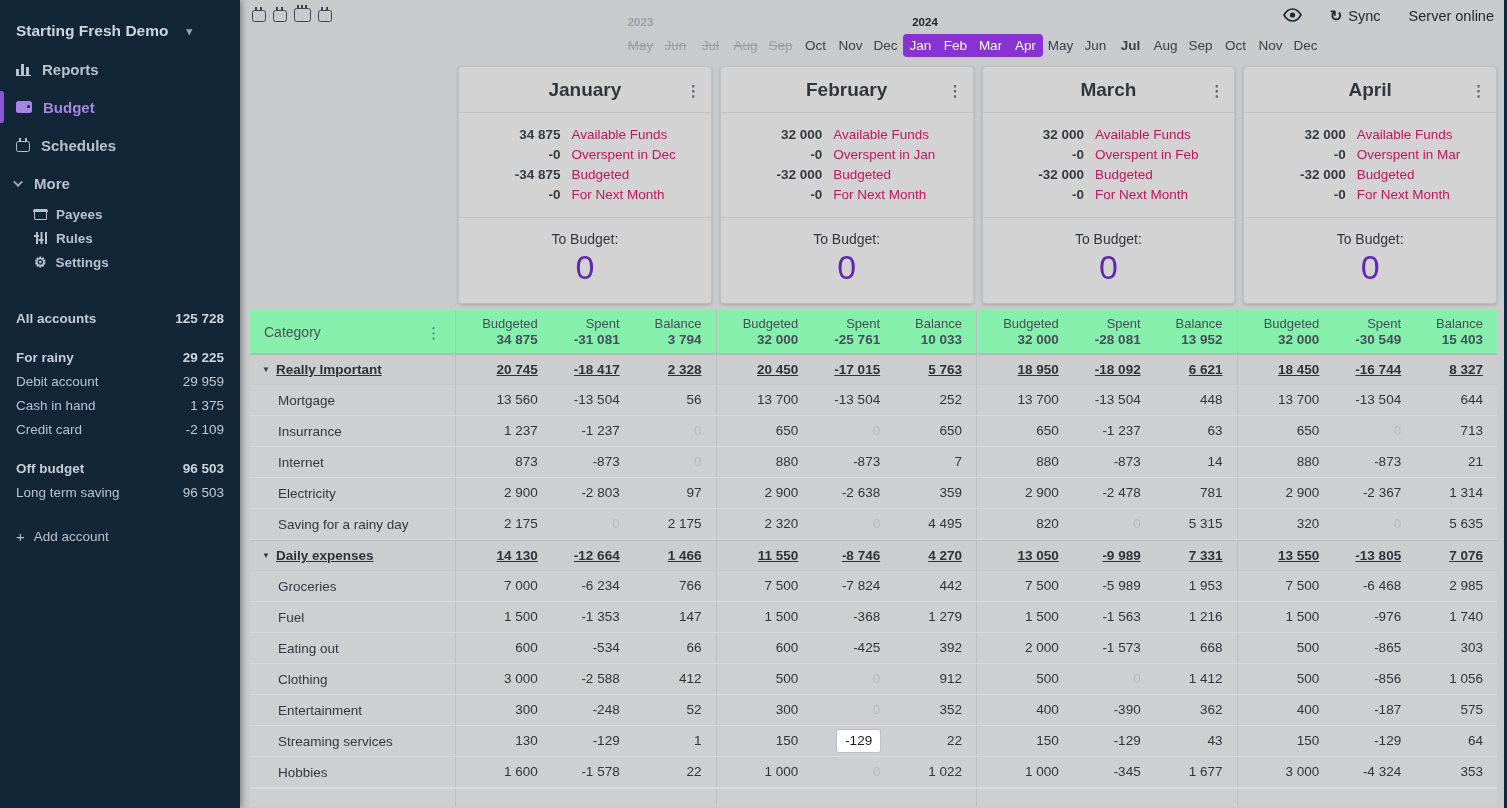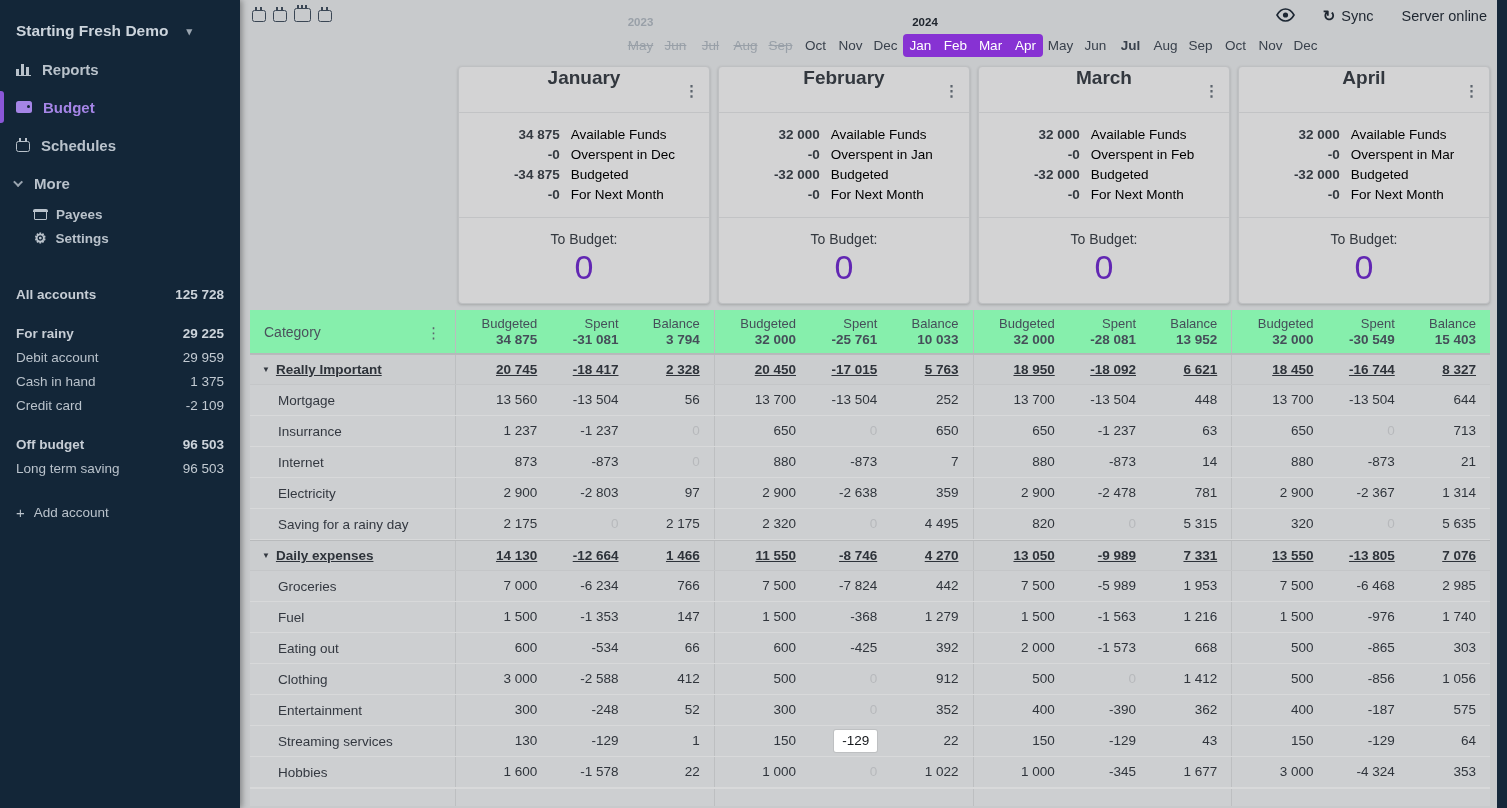--- a/index.html
+++ b/index.html
@@ -51,21 +51,21 @@
   .accounts { margin-top:32px; font-size:13.5px; }
   .acct-row { display:flex; justify-content:space-between; align-items:center; height:24px; padding:0 16px; cursor:pointer; }
   .acct-row.bold { font-weight:700; color:#c6cdd5; }
   .acct-row .val { color:#c2cad2; }
   .acct-row.bold .val { color:#cdd4db; }
   .acct-gap { height:15px; }
   .add-account { margin-top:24px; padding:0 16px; display:flex; align-items:center; gap:9px;
     font-size:13.5px; color:#b9c2cb; cursor:pointer; }
   .plus { font-size:15px; }
   
-  .main { flex:1; margin-right:10px; background:#c8cacc; position:relative; min-width:0; height:808px; }
+  .main { flex:1; margin-right:3px; background:#c8cacc; position:relative; min-width:0; height:808px; }
   .header { position:relative; height:64px; }
   .cal-group { position:absolute; left:12px; top:8px; display:flex; gap:7px; align-items:flex-end; }
   .cal-btn { width:14px; height:12px; border:1.8px solid #3a4654; border-radius:2.5px; position:relative; cursor:pointer; }
   .cal-btn::before { content:""; position:absolute; top:-4.5px; left:2px; width:2px; height:3px;
     background:#3a4654; box-shadow:5px 0 0 #3a4654; }
   .cal-btn.big { width:17px; height:14px; }
   .cal-btn.big::before { box-shadow:4px 0 0 #3a4654, 8px 0 0 #3a4654; }
   .sync-area { position:absolute; right:10px; top:7px; display:flex; align-items:center; gap:28px;
     font-size:14.5px; color:#1e2630; font-weight:500; }
   .sync-btn { display:flex; align-items:center; gap:6px; cursor:pointer; }
@@ -80,28 +80,28 @@
     color:#39414c; cursor:pointer; }
   .m-cell.past { color:#99a0a8; text-decoration:line-through; }
   .m-cell.selected { background:#8732d3; color:#fff; }
   .m-cell.sel-first { border-radius:4px 0 0 4px; }
   .m-cell.sel-last { border-radius:0 4px 4px 0; }
   .m-cell.current { font-weight:700; }
   
   .cards { display:flex; gap:8px; margin:2px 7px 0 218px; }
   .card { flex:1; background:#d3d3d4; border:1px solid #bec0c2; border-radius:4px;
     box-shadow:0 1px 3px rgba(0,0,0,.18); height:238px; display:flex; flex-direction:column; }
-  .card-title { height:46px; flex:none; display:flex; align-items:flex-start; justify-content:center;
+  .card-title { height:46px; flex:none; display:flex; align-items:center; justify-content:center;
     position:relative; border-bottom:1px solid #c2c3c5; font-size:19px; font-weight:700; color:#32373e; }
   .kebab { position:absolute; right:10px; top:50%; transform:translateY(-50%);
     color:#5c646d; font-size:15px; cursor:pointer; line-height:1; }
   .card-summary { padding:11px 14px 13px; border-bottom:1px solid #c2c3c5; }
   .sum-row { display:flex; align-items:center; height:20px; font-size:13.5px; }
   .sum-val { width:44%; text-align:right; font-weight:700; color:#343a41; padding-right:11px; }
-  .sum-label { color:#000000; }
+  .sum-label { color:#be185d; }
   .card-tobudget { flex:1; display:flex; flex-direction:column; align-items:center; padding-top:13px; cursor:pointer; }
   .tb-label { font-size:14px; color:#32373e; }
   .tb-value { font-size:34px; color:#6227b3; margin-top:1px; }
   
   .table { margin:6px 7px 0 10px; }
   .thead { display:flex; height:44px; background:#86efac; border-bottom:1px solid #b6b8ba; }
   .th-cat { width:205px; flex:none; display:flex; align-items:center; padding-left:14px;
     color:#4a525c; font-size:14px; position:relative; }
   .th-cat .kebab { right:14px; }
   .th-group { flex:1; display:flex; border-left:1px solid #babcbe; padding:5px 14px 5px 0; }
@@ -151,20 +151,24 @@
   <div class="nav-item">
     <span class="chev"></span>
     <span>More</span>
   </div>
 
   <div class="sub-item">
     <span class="icon-store"></span>
     <span>Payees</span>
   </div>
   <div class="sub-item">
+    <span class="icon-sliders"></span>
+    <span>Rules</span>
+  </div>
+  <div class="sub-item">
     <span class="icon-gear">⚙</span>
     <span>Settings</span>
   </div>
 
   <div class="accounts">
     <div class="acct-row bold">
       <span>All accounts</span>
       <span class="val">125 728</span>
     </div>
     <div class="acct-gap"></div>

